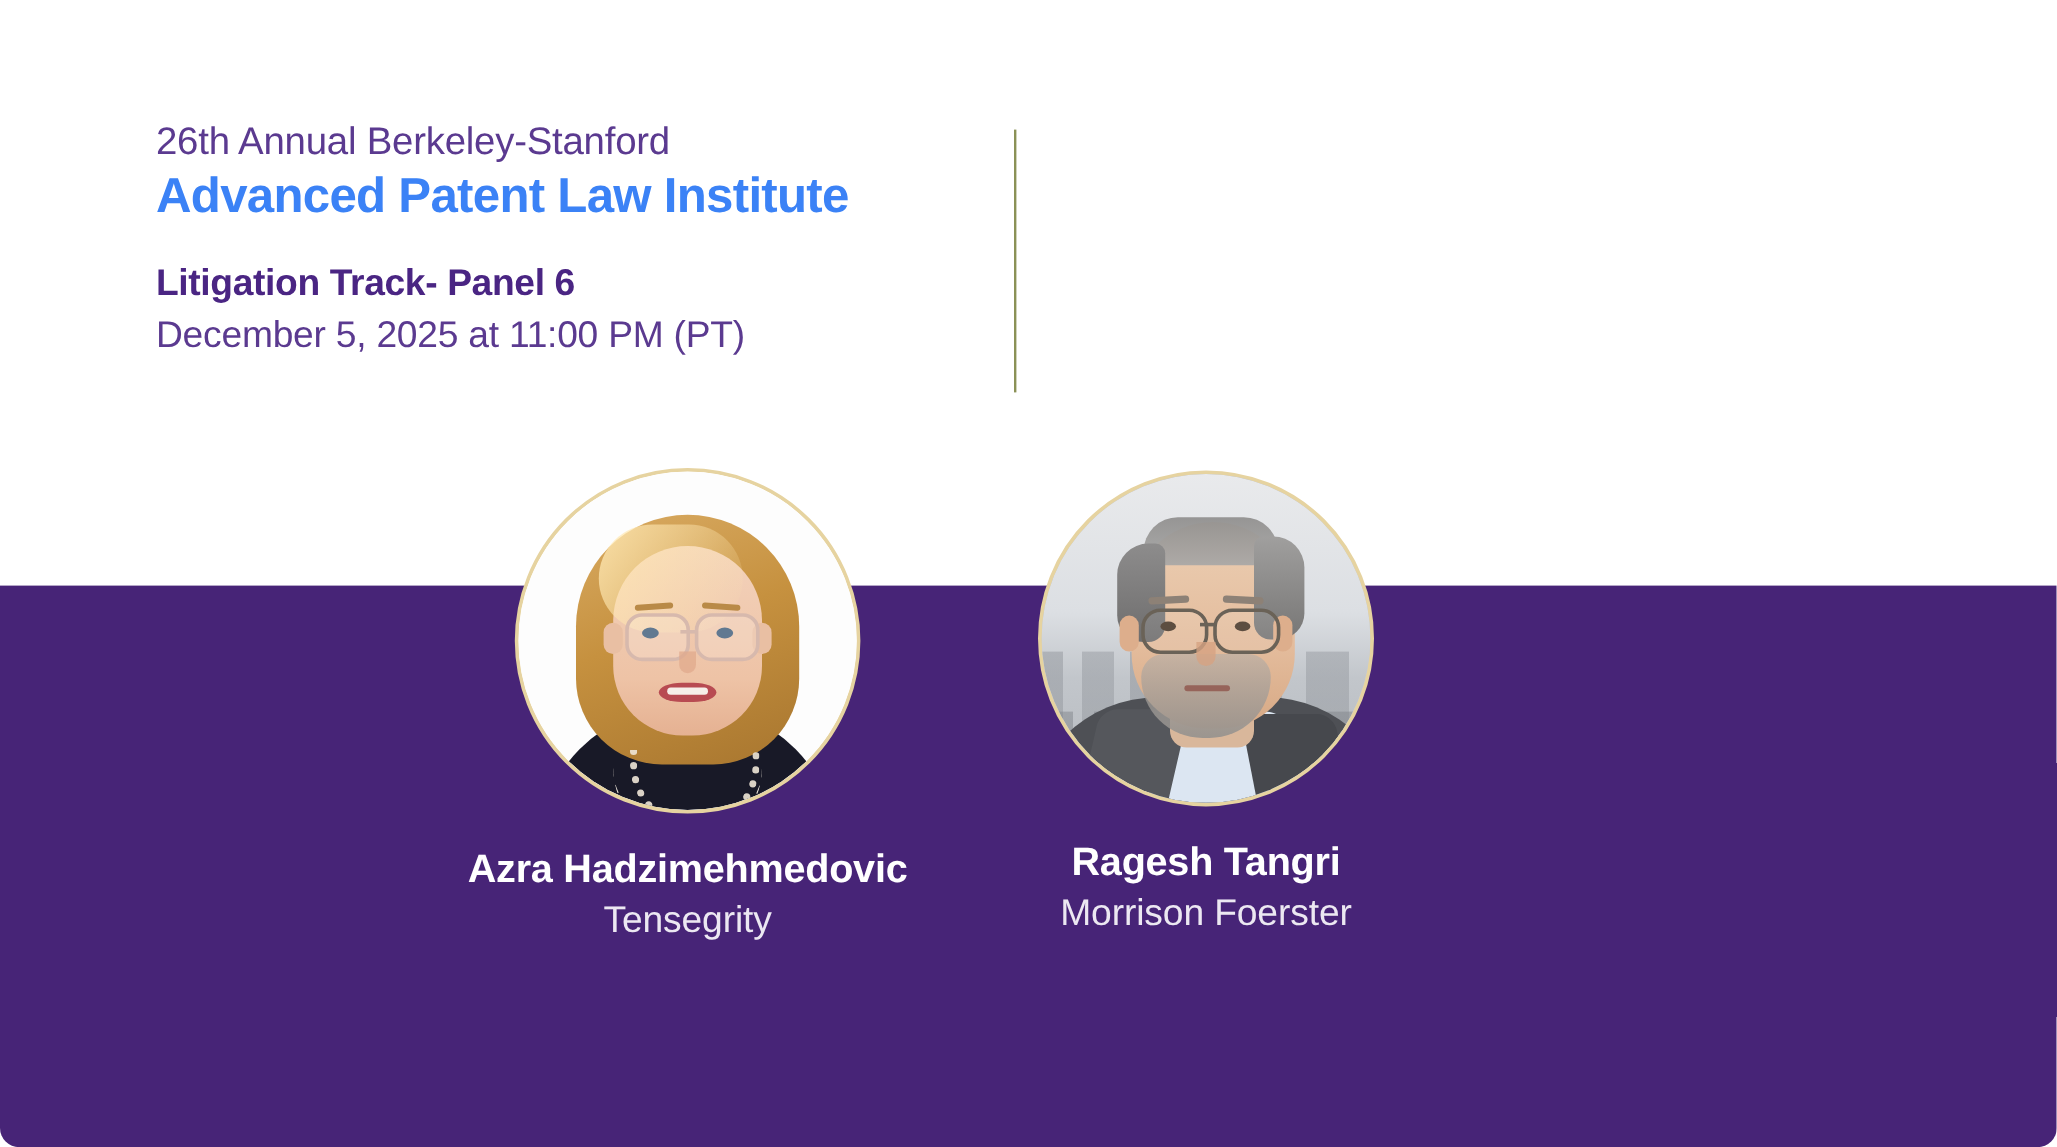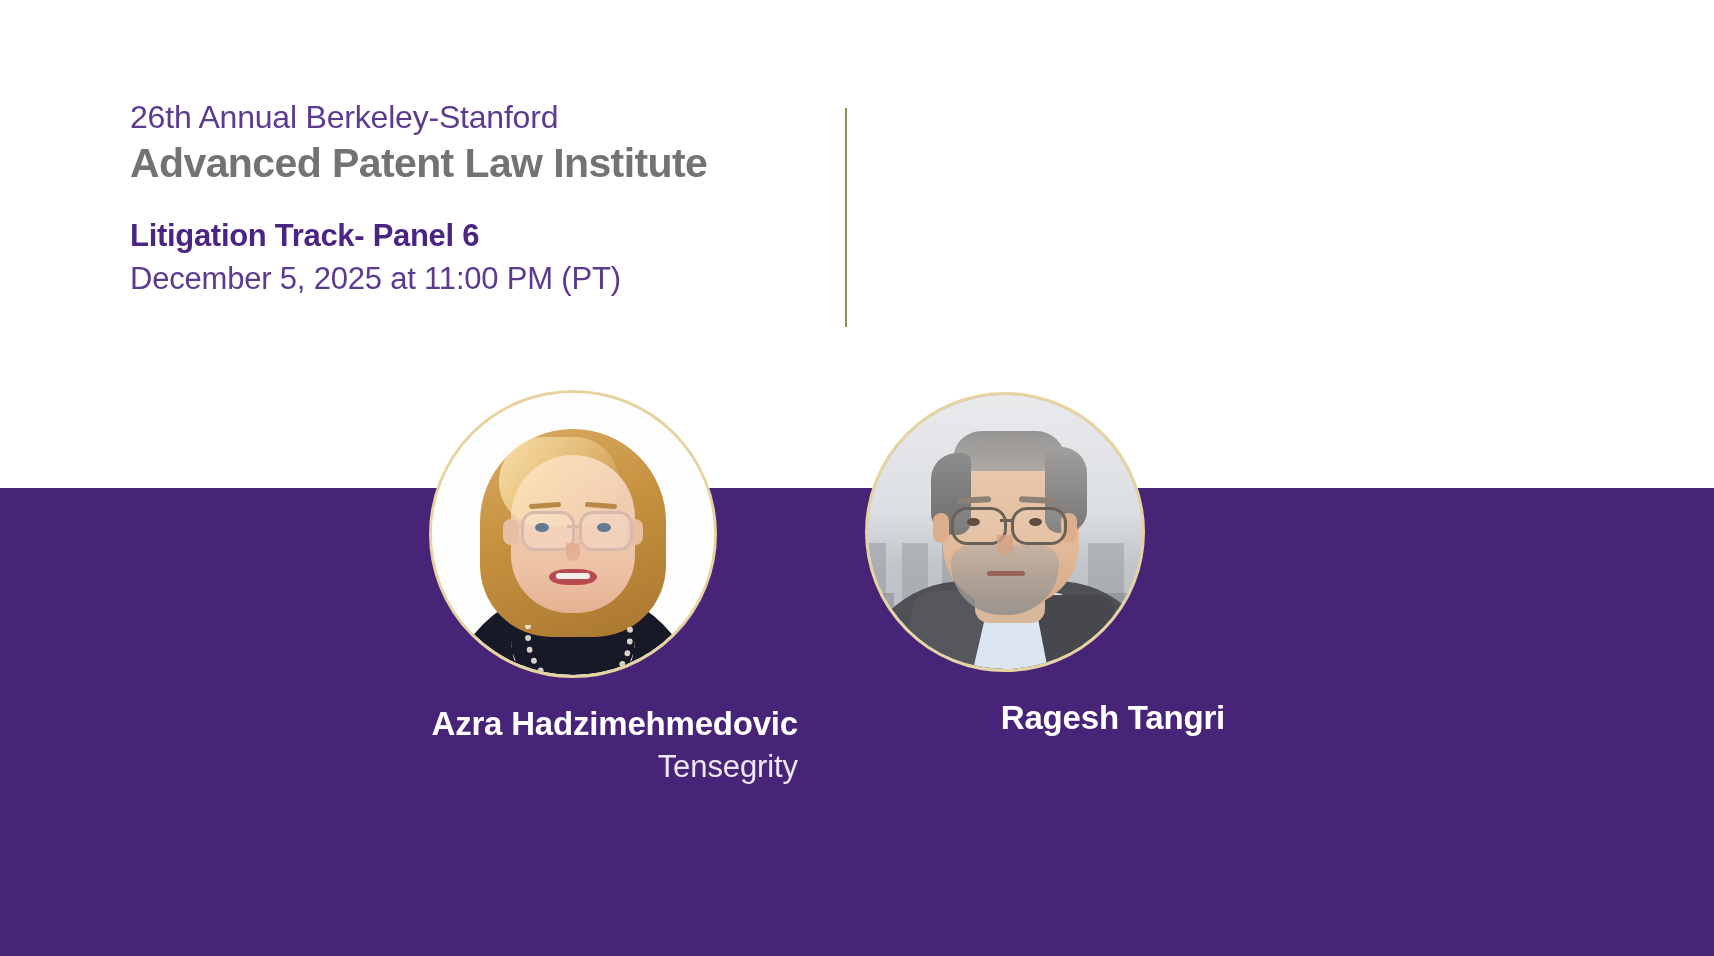--- a/index.html
+++ b/index.html
@@ -10,20 +10,21 @@
   body {
     font-family: "Liberation Sans", sans-serif;
     -webkit-font-smoothing: antialiased;
   }
   #slide {
     position: relative;
     width: 1714px;
     height: 956px;
     overflow: hidden;
     background: #ffffff;
+    border-radius: 16px;
   }
 
   
   .purple-band {
     position: absolute;
     left: 0;
     top: 488px;
     width: 1714px;
     height: 468px;
     background: #472477;
@@ -48,21 +49,21 @@
     font-size: 32px;
     font-weight: 400;
     color: #5B3A90;
     letter-spacing: -0.2px;
     line-height: 1.2;
     font-stretch: condensed;
   }
   .event-name {
     font-size: 41px;
     font-weight: 700;
-    color: #737373;
+    color: #3b82f6;
     letter-spacing: -0.6px;
     line-height: 1.18;
     margin-top: 3px;
   }
   .track-line {
     font-size: 31px;
     font-weight: 700;
     color: #4A2583;
     letter-spacing: -0.3px;
     line-height: 1.2;
@@ -102,21 +103,21 @@
   
   .speakers {
     position: absolute;
     left: 0;
     top: 0;
     width: 1714px;
     height: 956px;
   }
   .speaker {
     position: absolute;
-    text-align: right;
+    text-align: center;
   }
   .speaker-1 { left: 348px; top: 390px; width: 450px; }
   .speaker-2 { left: 785px; top: 392px; width: 440px; }
 
   .avatar {
     position: relative;
     border-radius: 50%;
     overflow: hidden;
     margin: 0 auto;
     box-sizing: border-box;
@@ -348,16 +349,17 @@
           <div class="p2-eye-l"></div>
           <div class="p2-eye-r"></div>
           <div class="p2-glass-l"></div>
           <div class="p2-glass-r"></div>
           <div class="p2-bridge"></div>
           <div class="p2-nose"></div>
           <div class="p2-mouth"></div>
         </div>
       </div>
       <div class="sp-name">Ragesh Tangri</div>
+      <div class="sp-org">Morrison Foerster</div>
     </div>
 
   </div>
 </div>
 
 </body></html>

